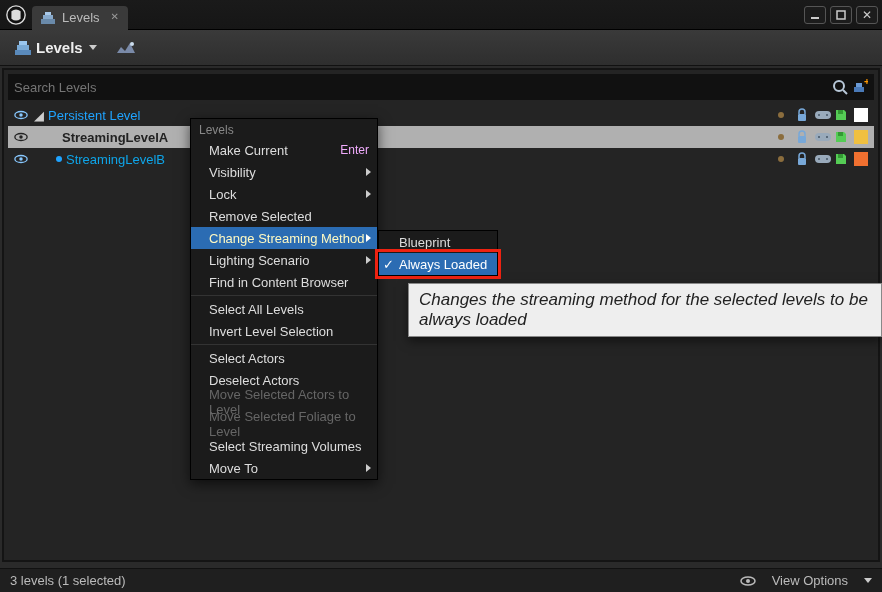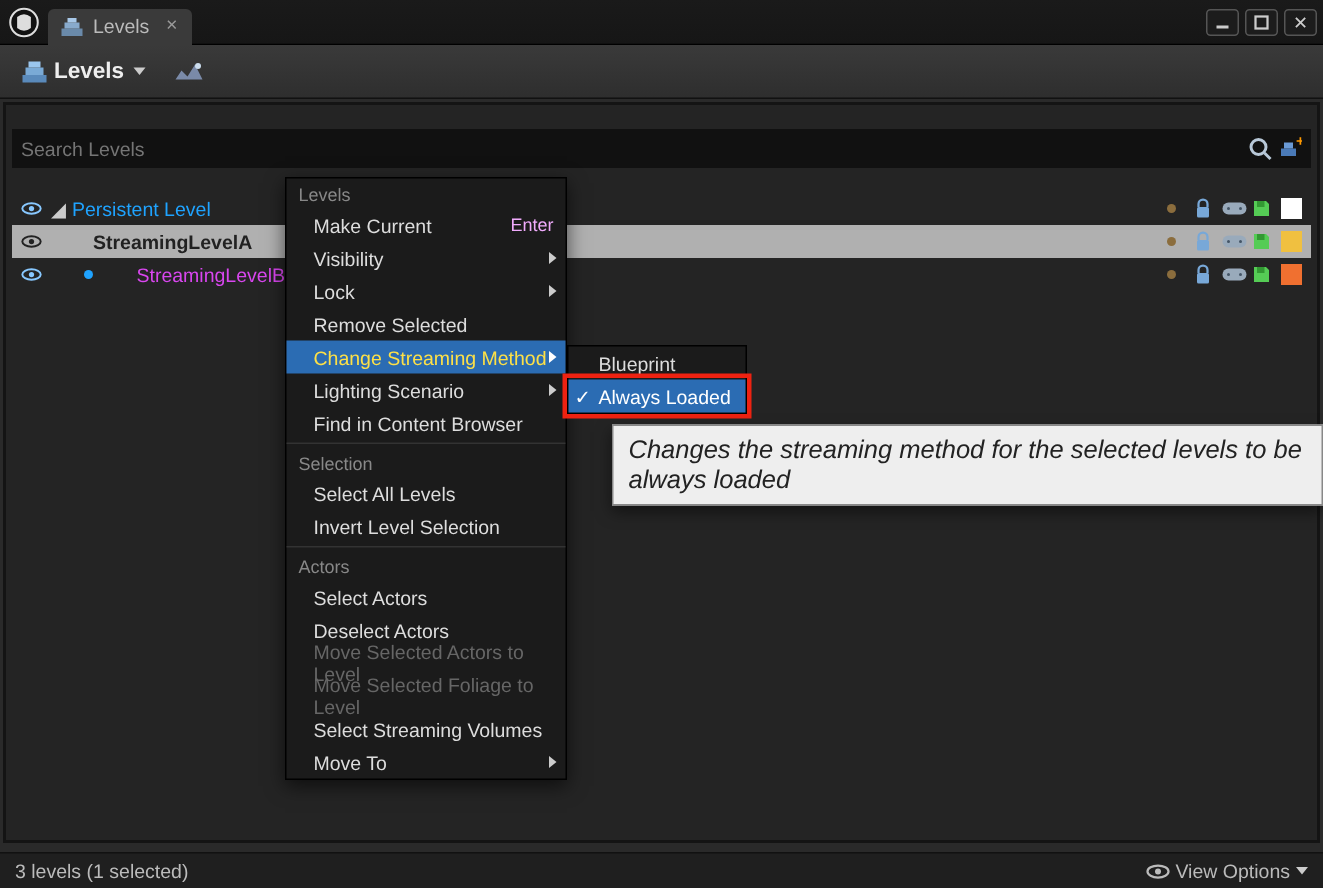--- a/index.html
+++ b/index.html
@@ -16,21 +16,21 @@
 .titlebar .winbtn { width:22px; height:18px; background:#1c1c1c; border:1px solid #555; display:flex; align-items:center; justify-content:center; color:#ccc; font-size:12px; border-radius:3px;}
 
 
 .toolbar { height: 36px; background: linear-gradient(#3a3a3a,#2e2e2e); display:flex; align-items:center; padding: 0 8px; border-bottom:1px solid #111;}
 .toolbar .btn { display:flex; align-items:center; gap:4px; padding:4px 6px; color:#eee; font-weight:bold; font-size:15px;}
 .toolbar .btn .ic { width:18px; height:18px; }
 .toolbar .caret { width:0; height:0; border-left:4px solid transparent; border-right:4px solid transparent; border-top:5px solid #ccc; margin-left:2px;}
 
 
 .main { position:absolute; top:66px; left:0; right:0; bottom:28px; background:#242424; border:2px solid #141414; margin:2px;}
-.search { height: 26px; background:#111; margin:16px 4px; display:flex; align-items:center; padding:0 6px; color:#777; }
+.search { height: 26px; background:#111; margin:4px 4px; display:flex; align-items:center; padding:0 6px; color:#777; }
 .search .si { margin-left:auto; display:flex; gap:4px; align-items:center;}
 .search input { flex:0 1 auto; background:transparent; border:none; color:#888; font-size:13px; outline:none; }
 
 .tree { margin:0 4px; }
 .row { height:22px; display:flex; align-items:center; position:relative; }
 .row.sel { background:#b0b0b0; color:#222;font-weight:bold; }
 .row .eye { width:14px; margin:0 6px; }
 .row .exp { width:10px; text-align:center; color:inherit;}
 .row .dot { width:6px; height:6px; border-radius:50%; margin-right:4px;}
 .row .lbl { flex:0 0 auto; }
@@ -39,37 +39,37 @@
 .row .chip { width:14px; height:14px; }
 .row .sdot { width:6px;height:6px; background:#8b6d3d; border-radius:50%; margin-right:6px;}
 .row .micon { width:16px;height:14px;}
 
 
 .ctxmenu { position:absolute; top:118px; left:190px; width:188px; background:#1b1b1b; border:1px solid #000; box-shadow:0 4px 12px rgba(0,0,0,.6); z-index:10;}
 .ctxmenu .grp { padding:4px 8px 2px; color:#888; font-size:12px;}
 .ctxmenu .itm { padding:4px 8px 4px 18px; color:#ddd; display:flex; align-items:center; position:relative; height:22px; font-size:13px;}
 .ctxmenu .itm .sc { margin-left:auto; color:#f0abfc; font-size:12px;}
 .ctxmenu .itm .sub { position:absolute; right:6px; width:0;height:0; border-top:4px solid transparent; border-bottom:4px solid transparent; border-left:5px solid #ccc;}
-.ctxmenu .itm.hl { background:#2b6cb3; color:#fde047;}
+.ctxmenu .itm.hl { background:#2b6cb3; color:#fef9c3;}
 .ctxmenu .itm.dis { color:#666; }
 .ctxmenu hr { border:none; border-top:1px solid #333; margin:2px 0;}
 
 
 .submenu { position:absolute; top:230px; left:378px; width:120px; background:#1b1b1b; border:1px solid #000; z-index:11;}
 .submenu .itm { padding:4px 8px 4px 20px; color:#ddd; height:22px; display:flex; align-items:center; position:relative;}
 .submenu .itm.hl { background:#2b6cb3; color:#fff;}
 .submenu .itm .chk { position:absolute; left:4px;}
 .redbox { position:absolute; top:249px; left:375px; width:126px; height:30px; border:3px solid #e21; z-index:12; pointer-events:none;}
 
 
 .tooltip { position:absolute; top:283px; left:408px; background:#eee; color:#222; padding:6px 10px; border:1px solid #888; box-shadow:0 4px 10px rgba(0,0,0,.5); z-index:13; font-size:17px;font-style:italic;}
 
 
 .statusbar { position:absolute; left:0; right:0; bottom:0; height:24px; background:#1f1f1f; display:flex; align-items:center; padding:0 10px; color:#bbb; border-top:1px solid #111;}
-.statusbar .r { margin-left:auto; display:flex; align-items:center; gap:4px;text-align:right;}
+.statusbar .r { margin-left:auto; display:flex; align-items:center; gap:16px;text-align:right;}
 .statusbar .caret { width:0;height:0; border-left:4px solid transparent; border-right:4px solid transparent; border-top:5px solid #ccc;}
 
 svg { display:block; }
 </style>
 </head>
 <body>
 
 <div class="titlebar">
   <div class="ue-logo">
     <svg width="22" height="22" viewBox="0 0 24 24">
@@ -216,21 +216,21 @@
 
     <div class="row">
       <span class="eye">
           <svg width="14" height="14" viewBox="0 0 16 16">
             <ellipse cx="8" cy="8" rx="7" ry="4" fill="none" stroke="#88c8ff" stroke-width="1.5"></ellipse>
             <circle cx="8" cy="8" r="2" fill="#88c8ff"></circle>
           </svg>
         </span>
       <span style="width:22px;"></span>
       <span class="dot" style="background:#1fa3ff;"></span>
-      <span class="lbl" style="color:#d946ef;margin-left:25px;">StreamingLevelB</span>
+      <span class="lbl" style="color:#0ea5e9;">StreamingLevelB</span>
       <div class="right">
         <span class="sdot"></span>
         <span class="micon">
             <svg width="16" height="14" viewBox="0 0 16 14">
               <rect x="4" y="6" width="8" height="7" rx="1" fill="#78a8d8"></rect>
               <path d="M5 6 v-2 a3 3 0 0 1 6 0 v2" fill="none" stroke="#78a8d8" stroke-width="1.5"></path>
             </svg>
           </span>
         <span class="micon">
             <svg width="18" height="14" viewBox="0 0 18 14">
@@ -273,29 +273,27 @@
       <span class="sub" style="border-left-color:#fff;"></span>
     </div>
   <div class="itm">
       <span>Lighting Scenario</span>
       <span class="sub"></span>
     </div>
   <div class="itm">
       <span>Find in Content Browser</span>
     </div>
   <hr>
-  <div class="grp">Selection</div>
   <div class="itm">
       <span>Select All Levels</span>
     </div>
   <div class="itm">
       <span>Invert Level Selection</span>
     </div>
   <hr>
-  <div class="grp">Actors</div>
   <div class="itm">
       <span>Select Actors</span>
     </div>
   <div class="itm">
       <span>Deselect Actors</span>
     </div>
   <div class="itm dis">
       <span>Move Selected Actors to Level</span>
     </div>
   <div class="itm dis">

